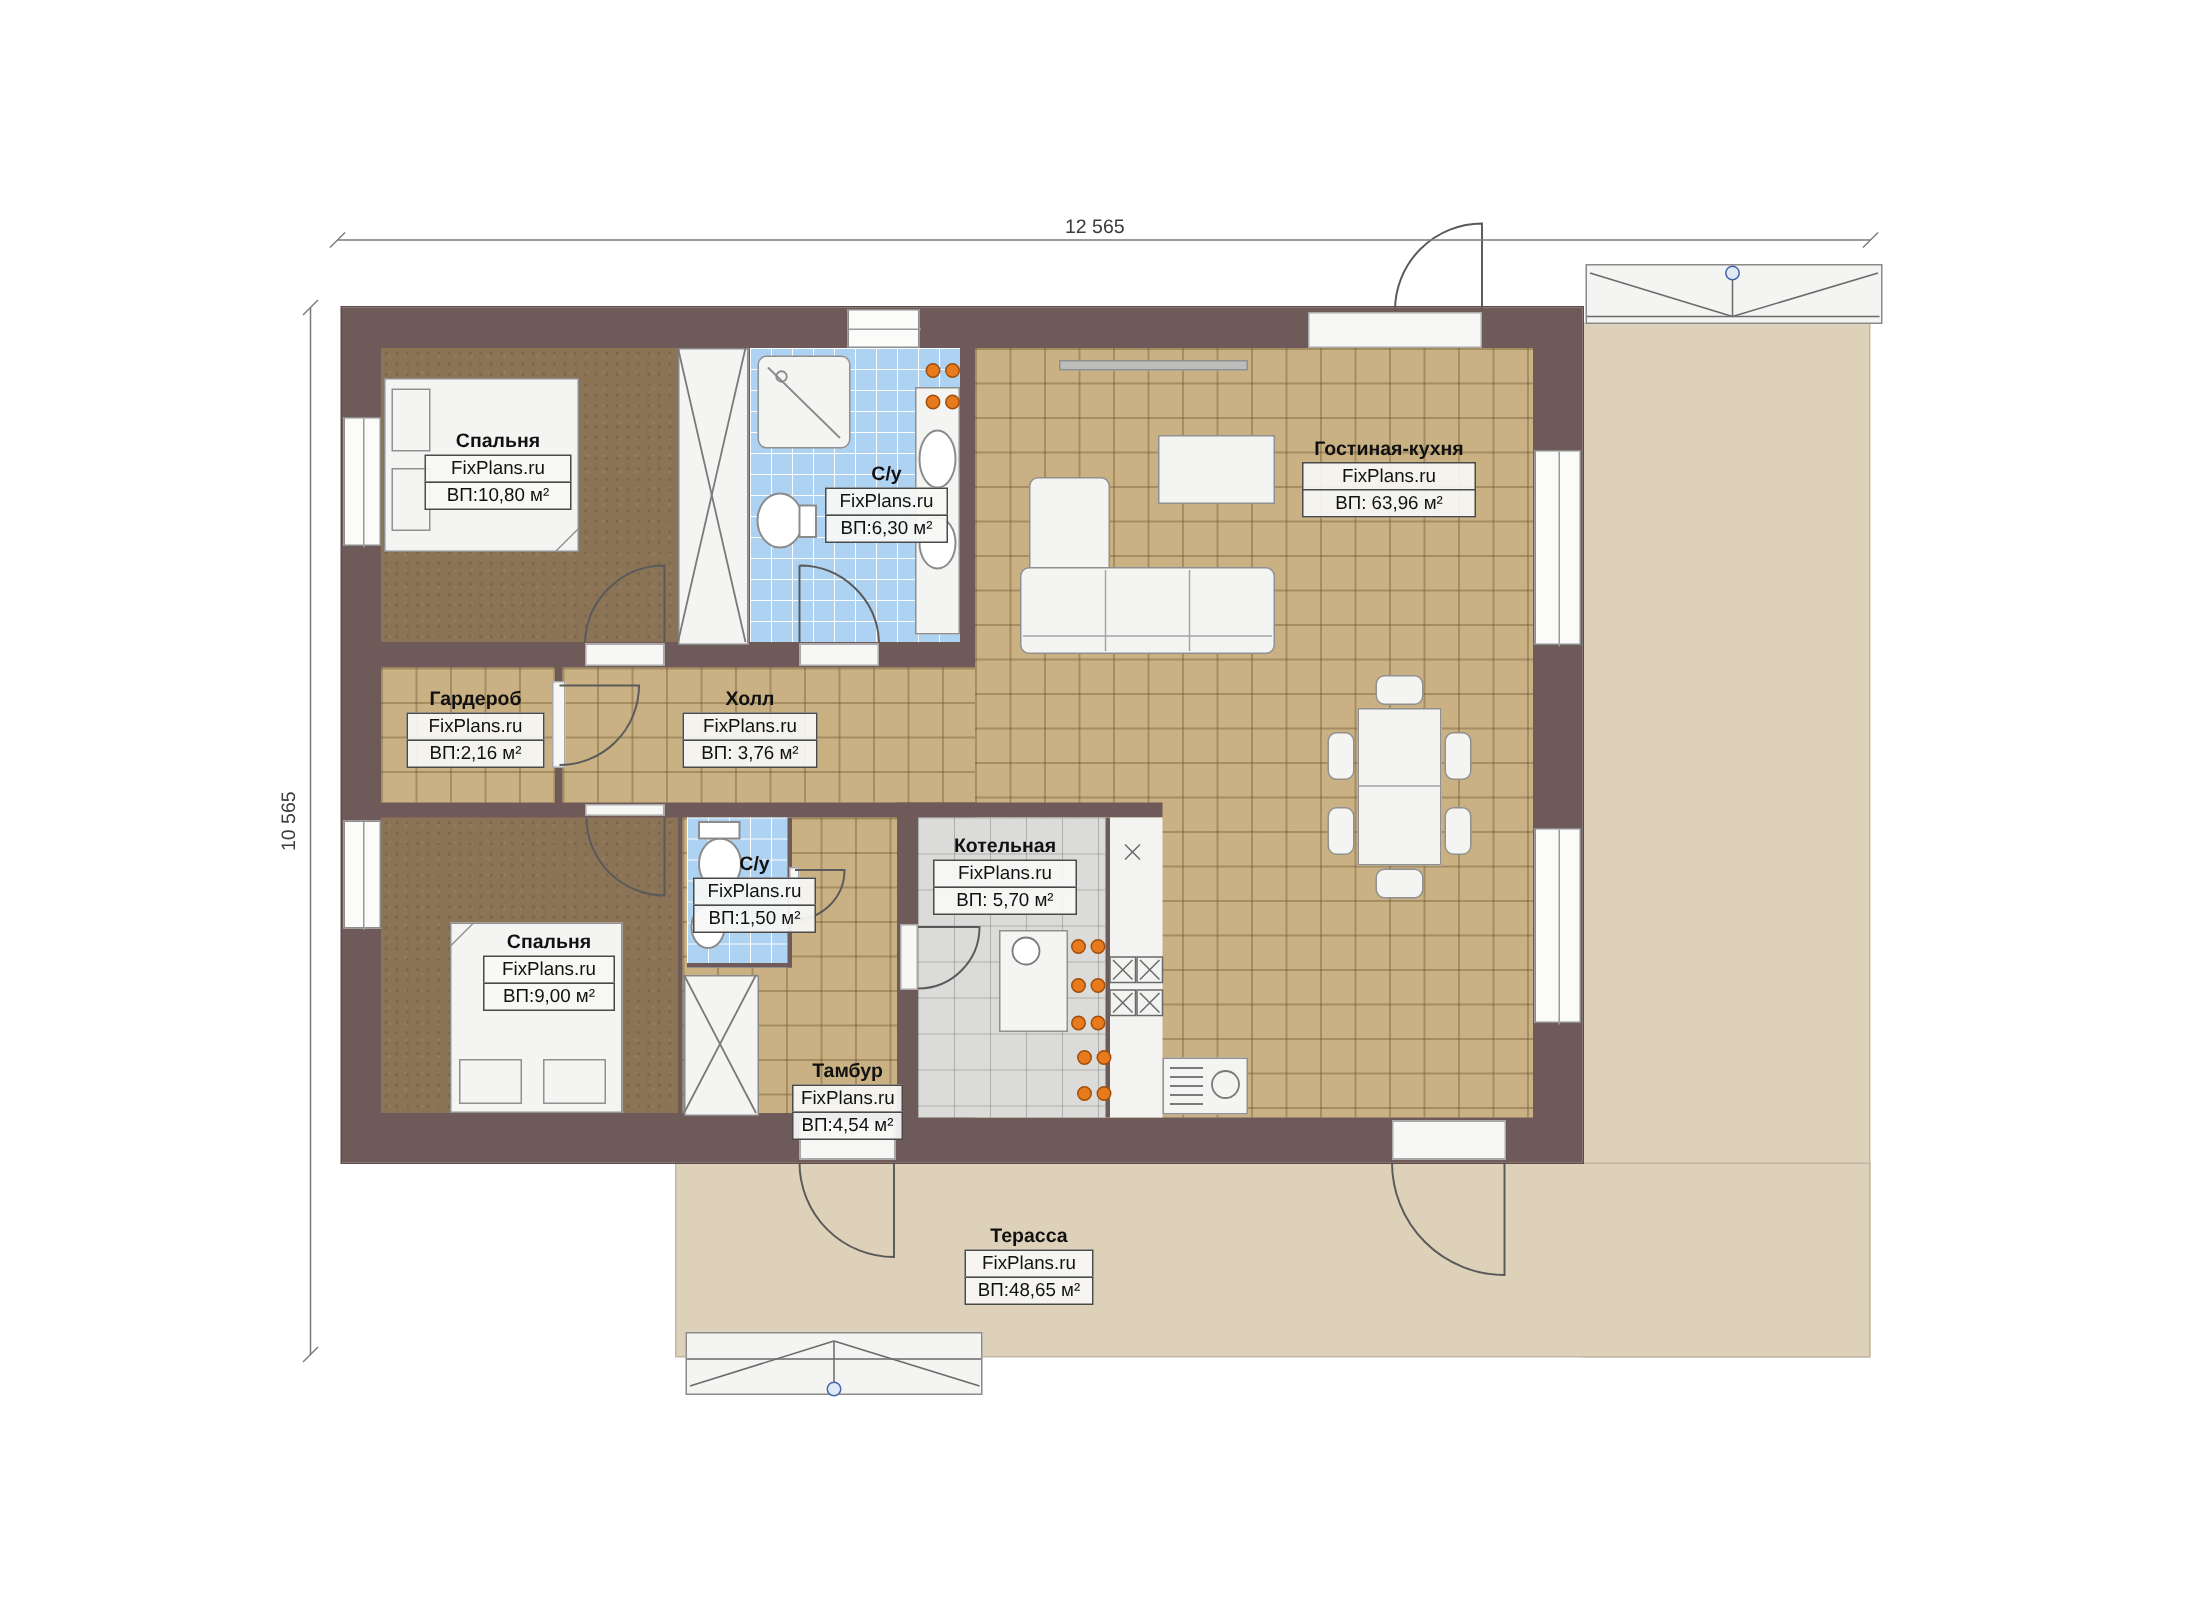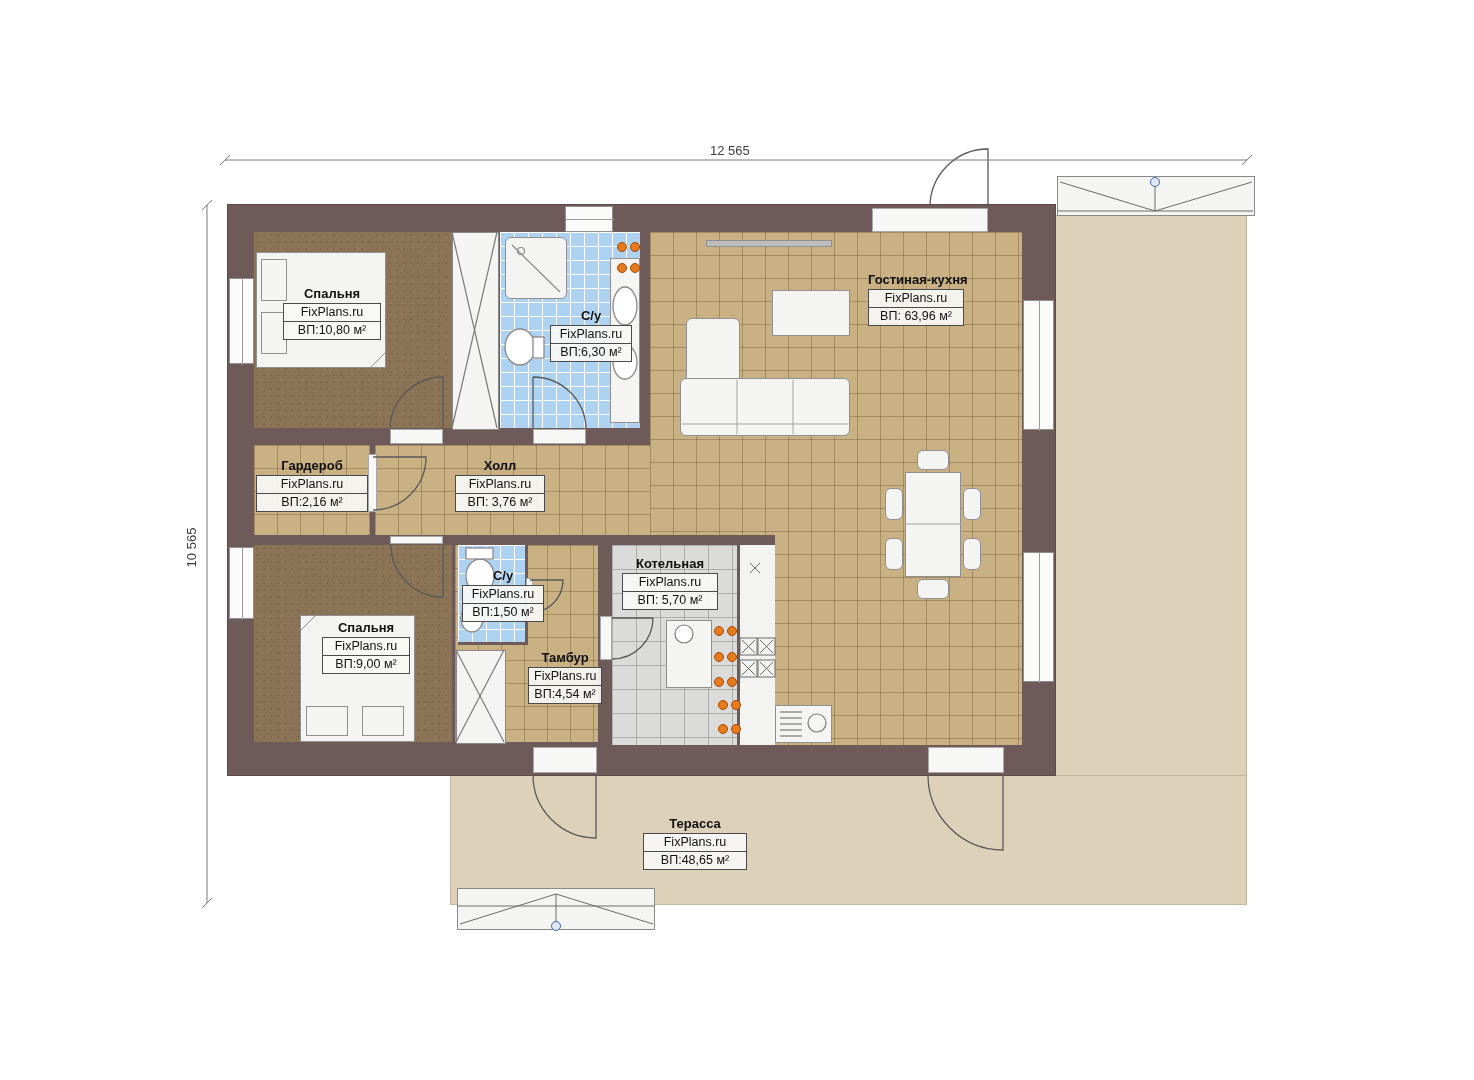--- a/index.html
+++ b/index.html
@@ -254,26 +254,26 @@
   <div class="room-label" style="left:283px;top:286px;width:98px;">
     <div class="rl-name">Спальня</div>
     <div class="rl-box">FixPlans.ru</div>
     <div class="rl-box">ВП:10,80 м²</div>
   </div>
   <div class="room-label" style="left:550px;top:308px;width:82px;">
     <div class="rl-name">С/у</div>
     <div class="rl-box">FixPlans.ru</div>
     <div class="rl-box">ВП:6,30 м²</div>
   </div>
-  <div class="room-label" style="left:868px;top:272px;width:96px;">
+  <div class="room-label" style="left:868px;top:291px;width:116px;">
     <div class="rl-name">Гостиная-кухня</div>
     <div class="rl-box">FixPlans.ru</div>
     <div class="rl-box">ВП: 63,96 м²</div>
   </div>
-  <div class="room-label" style="left:256px;top:458px;width:112px;">
+  <div class="room-label" style="left:271px;top:458px;width:92px;">
     <div class="rl-name">Гардероб</div>
     <div class="rl-box">FixPlans.ru</div>
     <div class="rl-box">ВП:2,16 м²</div>
   </div>
   <div class="room-label" style="left:455px;top:458px;width:90px;">
     <div class="rl-name">Холл</div>
     <div class="rl-box">FixPlans.ru</div>
     <div class="rl-box">ВП: 3,76 м²</div>
   </div>
   <div class="room-label" style="left:462px;top:568px;width:82px;">
@@ -284,24 +284,24 @@
   <div class="room-label" style="left:622px;top:556px;width:96px;">
     <div class="rl-name">Котельная</div>
     <div class="rl-box">FixPlans.ru</div>
     <div class="rl-box">ВП: 5,70 м²</div>
   </div>
   <div class="room-label" style="left:322px;top:620px;width:88px;">
     <div class="rl-name">Спальня</div>
     <div class="rl-box">FixPlans.ru</div>
     <div class="rl-box">ВП:9,00 м²</div>
   </div>
-  <div class="room-label" style="left:508px;top:650px;width:74px;padding-left:20px;">
+  <div class="room-label" style="left:508px;top:706px;width:74px;padding-left:20px;">
     <div class="rl-name">Тамбур</div>
     <div class="rl-box">FixPlans.ru</div>
     <div class="rl-box">ВП:4,54 м²</div>
   </div>
-  <div class="room-label" style="left:643px;top:816px;width:104px;">
+  <div class="room-label" style="left:643px;top:816px;width:86px;">
     <div class="rl-name">Терасса</div>
     <div class="rl-box">FixPlans.ru</div>
     <div class="rl-box">ВП:48,65 м²</div>
   </div>
 
 </div>
 
 </body></html>

